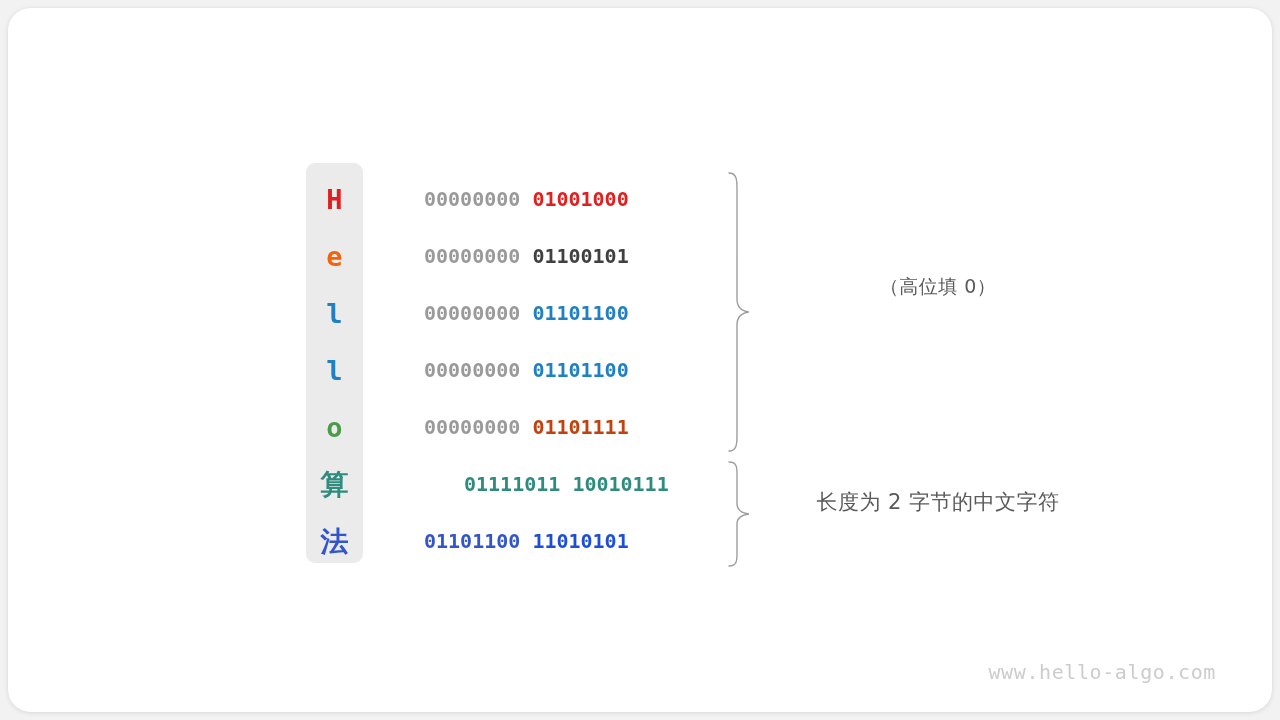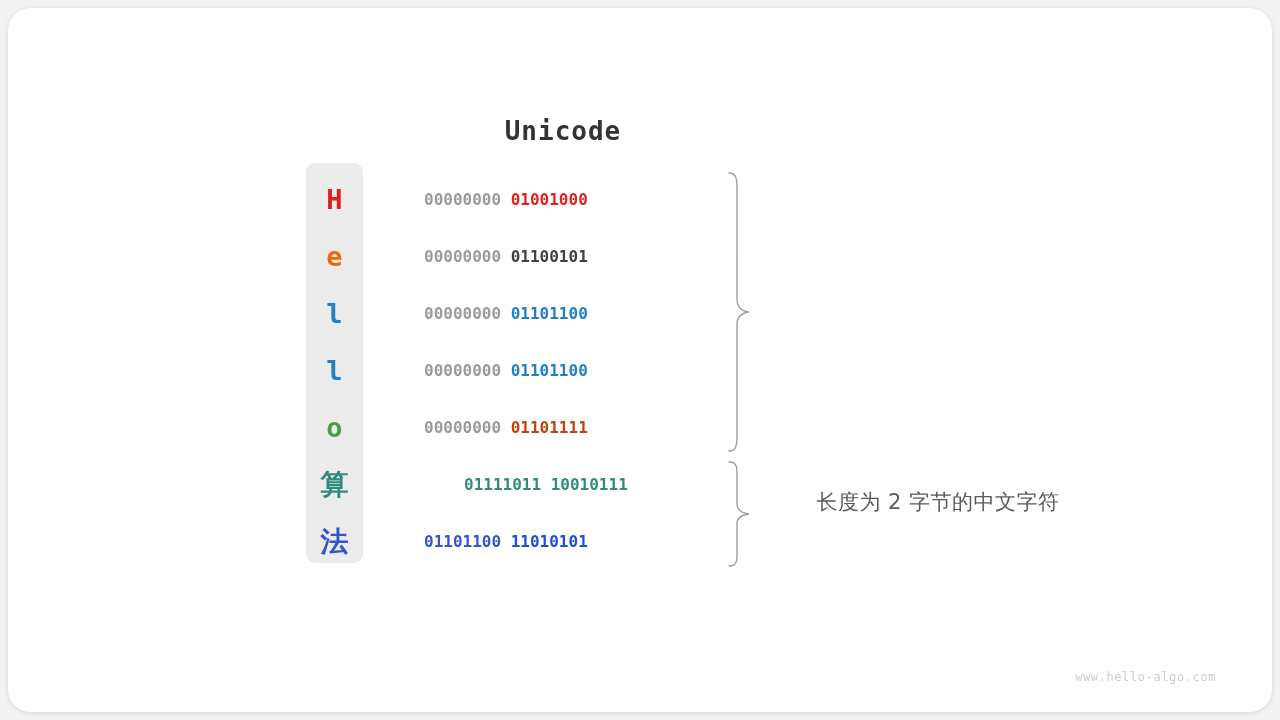--- a/index.html
+++ b/index.html
@@ -84,21 +84,21 @@
     font-family: "DejaVu Sans", "Liberation Sans", sans-serif;
     font-size: 28px;
   }
   .bits-cell {
     position: absolute;
     left: 416px;
     width: 276px;
     height: 57px;
     line-height: 57px;
     text-align: left;
-    font-size: 16px;
+    font-size: 20px;
     font-family: "DejaVu Sans Mono", "Liberation Mono", monospace;
     white-space: pre;
   }
   .byte-hi {
     color: #9a9a9a;
     font-weight: bold;
   }
   .byte-lo {
     font-weight: bold;
   }
@@ -127,32 +127,31 @@
     white-space: pre;
     margin-top: 8px;
   }
 
   
   #watermark {
     position: absolute;
     right: 56px;
     bottom: 28px;
     color: #cccccc;
-    font-size: 12px;
+    font-size: 20px;
     letter-spacing: 0.6px;
     font-family: "DejaVu Sans Mono", "Liberation Mono", monospace;
   }
 </style>
 </head>
 <body>
 
 <div id="card">
   <div id="stage">
 
-    <div class="col-head" id="head-unicode">Unicode</div>
 
     <div id="char-column"></div>
 
     <div id="rows-container">
         <div class="char-cell" style="top: 163px; color: rgb(224, 32, 32);">H</div>
         <div class="bits-cell" style="top: 163px;"><span class="byte-hi" style="color: rgb(154, 154, 154);">00000000</span><span> </span><span class="byte-lo" style="color: rgb(224, 32, 32);">01001000</span></div>
         <div class="char-cell" style="top: 220px; color: rgb(242, 100, 12);">e</div>
         <div class="bits-cell" style="top: 220px;"><span class="byte-hi" style="color: rgb(154, 154, 154);">00000000</span><span> </span><span class="byte-lo" style="color: #404040;">01100101</span></div>
         <div class="char-cell" style="top: 277px; color: rgb(31, 128, 196);">l</div>
         <div class="bits-cell" style="top: 277px;"><span class="byte-hi" style="color: rgb(154, 154, 154);">00000000</span><span> </span><span class="byte-lo" style="color: rgb(31, 128, 196);">01101100</span></div>
@@ -172,20 +171,21 @@
       </svg>
     </div>
 
     <div class="brace" id="brace-2" style="left:718px; top:452px;">
       <svg width="26" height="110" viewBox="0 0 26 110" fill="none">
         <path d="M3 2 C 11 2, 11 8, 11 14 L 11 44 C 11 50, 15 53, 23 54 C 15 55, 11 58, 11 64 L 11 94 C 11 100, 11 106, 3 106" stroke="#9e9e9e" stroke-width="1.4" fill="none" stroke-linecap="round"></path>
       </svg>
     </div>
 
     <div class="annotation" id="ann-1" style="left:760px; top:258px; width:340px;">
+      <div class="ann-line2">（高位填 0）</div>
     </div>
 
     <div class="annotation" id="ann-2" style="left:760px; top:480px; width:340px;">
       <div class="ann-line1">长度为 2 字节的中文字符</div>
     </div>
 
     <div id="watermark">www.hello-algo.com</div>
 
   </div>
 </div>

